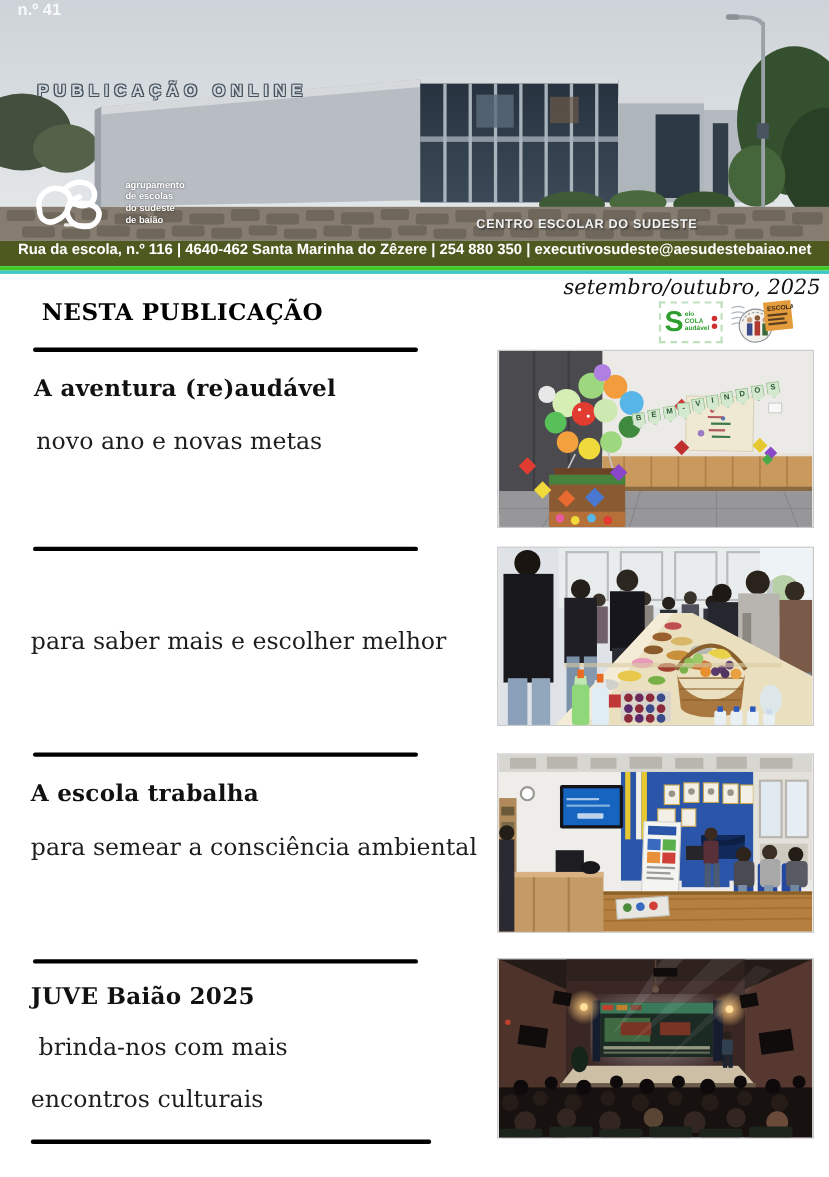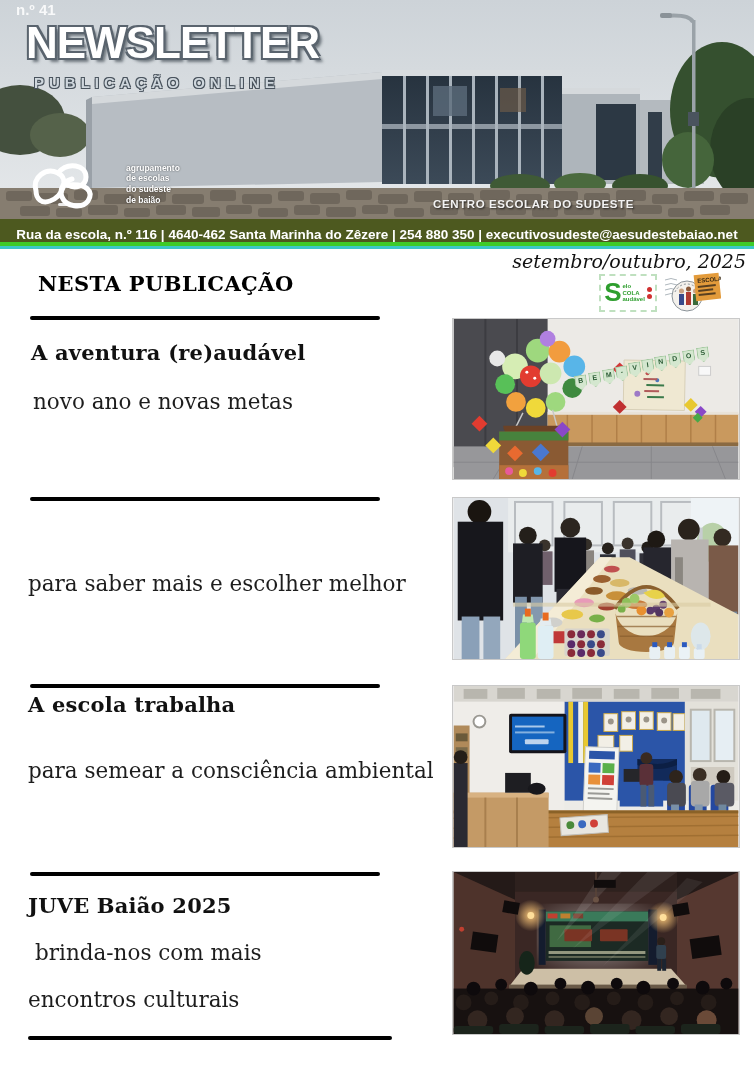--- a/index.html
+++ b/index.html
@@ -16,26 +16,26 @@
   .header{left:0;top:0;width:646px;height:249px;}
   .header-photo{left:0;top:0;width:754px;height:219px;display:block;}
   .issue-no{left:16px;top:1px;color:rgba(255,255,255,.85);font:700 15px "Liberation Sans",sans-serif;}
   .nl-title{left:26px;top:18px;color:#fff;font:700 44px "Liberation Sans",sans-serif;
     letter-spacing:-1px;
     text-shadow:-2px -2px 0 #5a646e,2px -2px 0 #5a646e,-2px 2px 0 #5a646e,2px 2px 0 #5a646e,4px 4px 3px rgba(30,40,50,.55);}
   .nl-sub{left:34px;top:62px;color:#cfd7dd;font:700 15px "Liberation Sans",sans-serif;letter-spacing:5px;
     text-shadow:-1px -1px 0 #49535d,1px -1px 0 #49535d,-1px 1px 0 #49535d,1px 1px 0 #49535d;margin-top:12px;}
   .logo-box{left:28px;top:156px;width:170px;height:56px;display:flex;align-items:center;}
   .logo-mark{width:78px;height:54px;}
-  .logo-lines{margin-left:20px;color:#fff;font:700 8.5px "Liberation Sans",sans-serif;line-height:1.25;
+  .logo-lines{margin-left:8px;color:#fff;font:700 8.5px "Liberation Sans",sans-serif;line-height:1.25;
     text-shadow:0 0 2px rgba(0,0,0,.6);}
   .building-label{right:12px;top:198px;color:#f2f2f2;font:700 11.5px "Liberation Sans",sans-serif;
     letter-spacing:.6px;text-shadow:1px 1px 2px rgba(0,0,0,.7);text-align:center;}
   .address-bar{left:0;top:219px;width:754px;height:23px;background:var(--address_bar);
-    display:flex;align-items:flex-end;justify-content:center;}
+    display:flex;align-items:flex-start;justify-content:center;}
   .address-text{color:#fff;font:700 13.5px "Liberation Sans",sans-serif;white-space:nowrap;}
   .stripe-green{left:0;top:242px;width:754px;height:4px;background:var(--stripe_green);}
   .stripe-cyan{left:0;top:246px;width:754px;height:3px;background:var(--stripe_cyan);}
   .issue-date{left:0;top:250px;width:746px;text-align:right;color:#111;
     font:500 italic 19px "DejaVu Serif",serif;}
 
   
   .toc-heading{left:38px;top:271px;color:#000;font:700 21px "DejaVu Serif",serif;letter-spacing:.4px;}
   .badge-selo{left:599px;top:274px;width:58px;height:38px;background:#fff;border:2px dashed #bfe0bf;
     display:flex;align-items:center;justify-content:center;}
@@ -162,21 +162,20 @@
           <rect x="532" y="208" width="26" height="9" rx="3"></rect>
         <rect x="564" y="205" width="30" height="10" rx="3"></rect>
           <rect x="600" y="207" width="26" height="10" rx="3"></rect>
         <rect x="632" y="205" width="30" height="9" rx="3"></rect>
           <rect x="668" y="208" width="26" height="9" rx="3"></rect>
         <rect x="700" y="205" width="30" height="10" rx="3"></rect>
       </g>
     </svg>
 
     <div class="abs issue-no">n.º 41</div>
-    <div class="abs nl-title">NEWSLETTER</div>
     <div class="abs nl-sub">PUBLICAÇÃO ONLINE</div>
 
     <div class="abs logo-box">
       <svg class="logo-mark" viewBox="0 0 78 54">
         <g fill="none" stroke="#ffffff" stroke-width="5" stroke-linecap="round">
           <path d="M8 34 C4 20 18 10 30 16 C42 22 34 40 22 44 C14 47 8 42 8 34 Z"></path>
           <path d="M30 16 C40 4 58 8 58 20 C58 30 46 32 40 28"></path>
           <path d="M40 28 C58 26 66 34 60 44 C54 52 38 50 34 40 C31 32 36 24 44 22"></path>
         </g>
         <rect x="30" y="46" width="26" height="3" rx="1.5" fill="#ffffff" opacity=".85"></rect>
@@ -486,21 +485,21 @@
           <rect x="231" y="146" width="5" height="5" fill="#2a5ac0"></rect>
         <rect x="243" y="152" width="11" height="11" rx="2" fill="#e8f0f4"></rect>
           <rect x="246" y="148" width="5" height="5" fill="#2a5ac0"></rect>
       </g>
       <ellipse cx="250" cy="140" rx="10" ry="14" fill="#dce8ee" opacity=".9"></ellipse>
       <rect x="60" y="106" width="200" height="4" fill="#d8cba4" opacity=".6"></rect>
     </svg>
   </div>
 
   <div class="abs divider" style="left:30px;top:684px;width:350px;"></div>
-  <div class="abs sec-title" style="left:28px;top:692px;">A escola trabalha</div>
+  <div class="abs sec-title" style="left:28px;top:708px;">A escola trabalha</div>
   <div class="abs sec-sub" style="left:28px;top:758px;">para semear a consciência ambiental</div>
 
   <div class="abs photo" style="left:452px;top:685px;height:163px;">
     <svg viewBox="0 0 288 163" width="286" height="161">
       <rect width="288" height="163" fill="#ecebe7"></rect>
       <rect x="0" y="0" width="288" height="16" fill="#d8d6d0"></rect>
       <g fill="#b8b6ae">
         <rect x="10" y="3" width="24" height="10"></rect>
           <rect x="44" y="2" width="28" height="11"></rect>
         <rect x="84" y="3" width="24" height="10"></rect>

